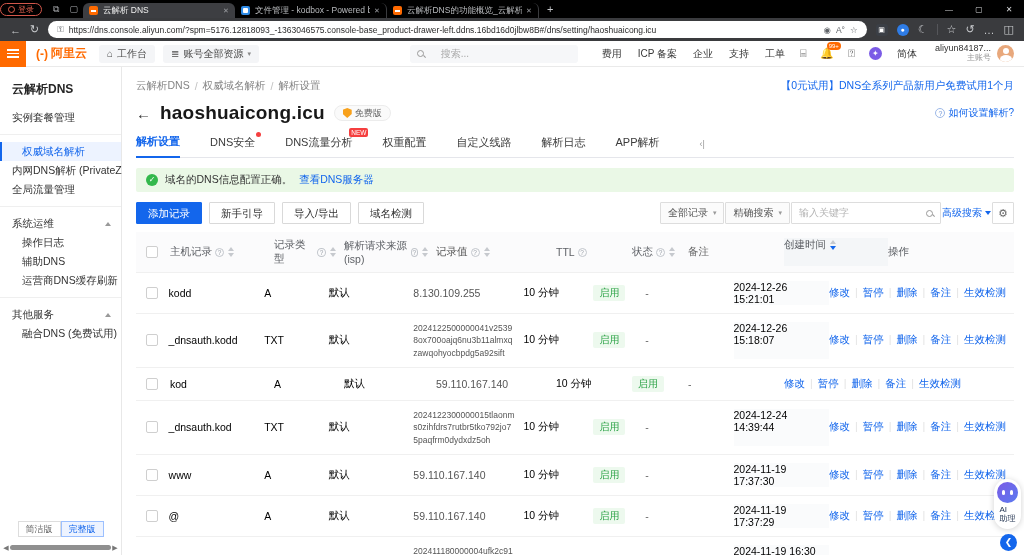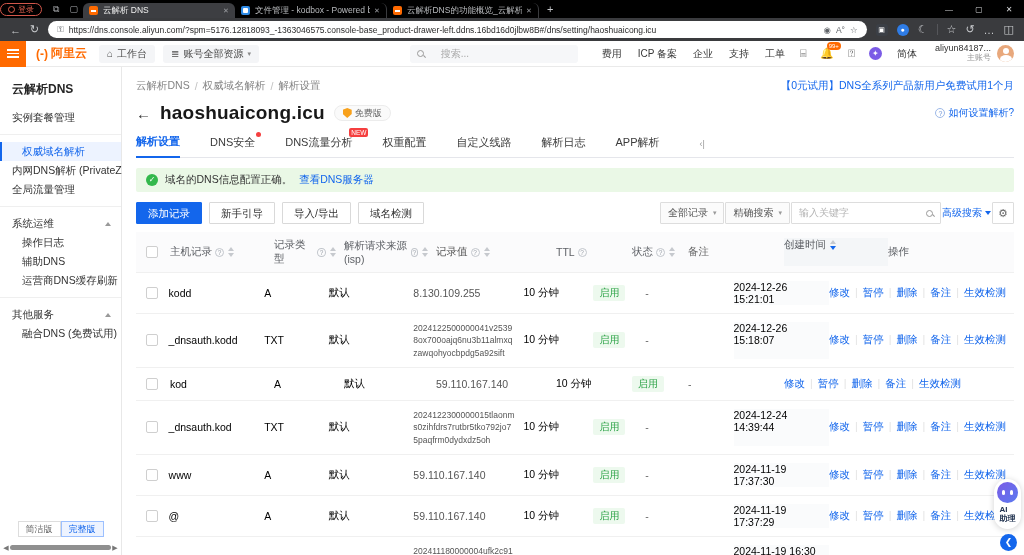--- a/index.html
+++ b/index.html
@@ -135,21 +135,21 @@
 .sort i.dn.on{border-top-color:#1366EC}
 .statpill{display:inline-block;background:#EDF9EE;color:#2BA245;font-size:10px;padding:1px 6px;border-radius:2px}
 .oplink{color:#1366EC;font-size:10.5px}
 .opsep{color:#E3E3E3;margin:0 5px}
 
 
 .ai-widget{position:absolute;right:3px;bottom:26px;width:27px;background:#fff;border-radius:14px;box-shadow:0 1px 6px rgba(0,0,0,.18);display:flex;flex-direction:column;align-items:center;padding:3px 0 5px}
 .ai-face{width:21px;height:21px;border-radius:50%;background:linear-gradient(135deg,#7B5BE6,#5B7BF0);position:relative}
 .ai-face:before,.ai-face:after{content:"";position:absolute;top:8px;width:3px;height:5px;border-radius:2px;background:#fff}
 .ai-face:before{left:5px}.ai-face:after{right:5px}
-.ai-txt{font-size:8px;font-weight:bold;color:#20324F;line-height:1.2;text-align:left;margin-top:2px;white-space:pre-line}
+.ai-txt{font-size:8px;font-weight:normal;color:#20324F;line-height:1.2;text-align:left;margin-top:2px;white-space:pre-line}
 .backfab{position:absolute;right:7px;bottom:4px;width:17px;height:17px;border-radius:50%;background:#1366EC;color:#fff;font-size:9px;line-height:17px;text-align:center}
 </style>
 </head>
 <body>
 
 <div class="screen">
 
   <div class="tabstrip">
     <div class="profile-pill">
       <span class="p-ic"></span>

